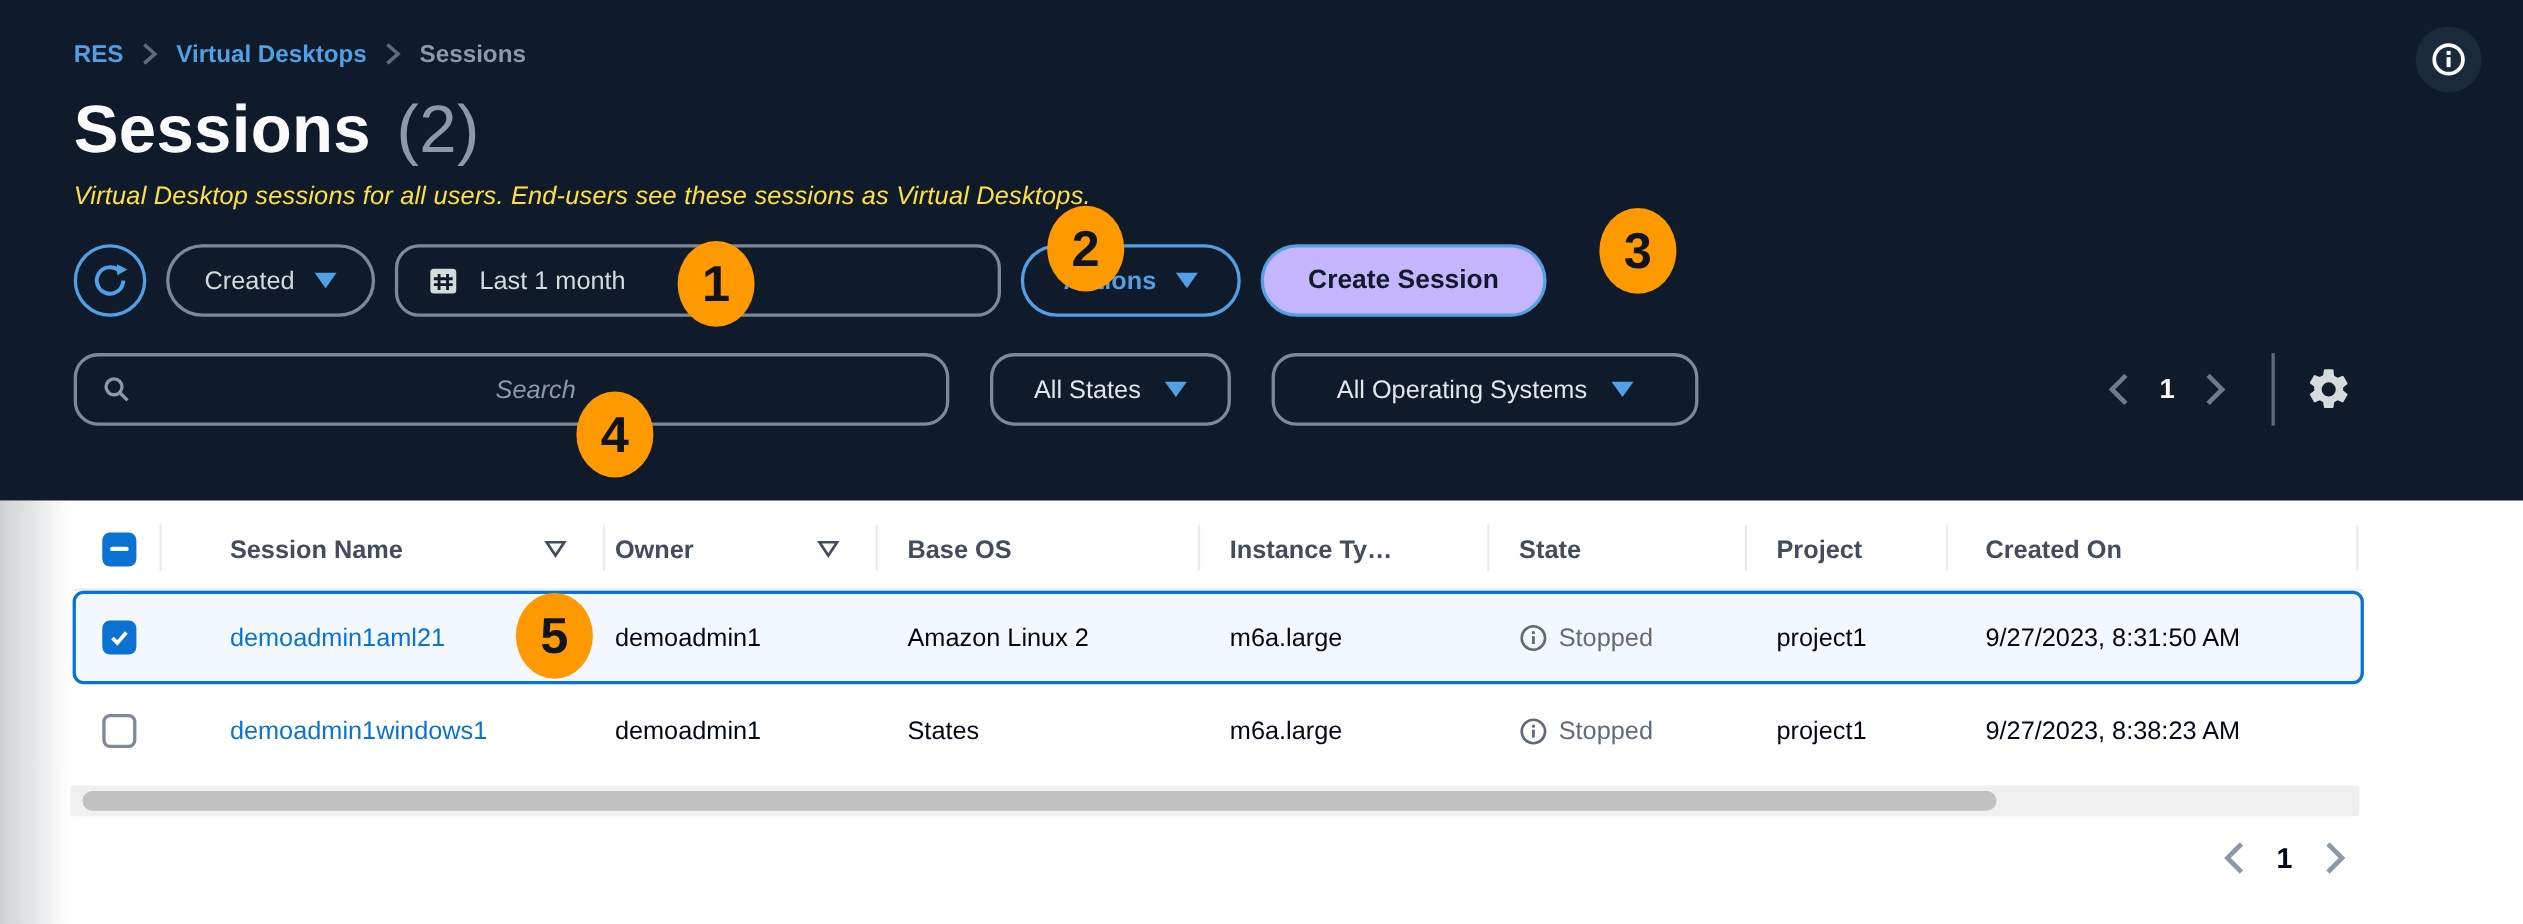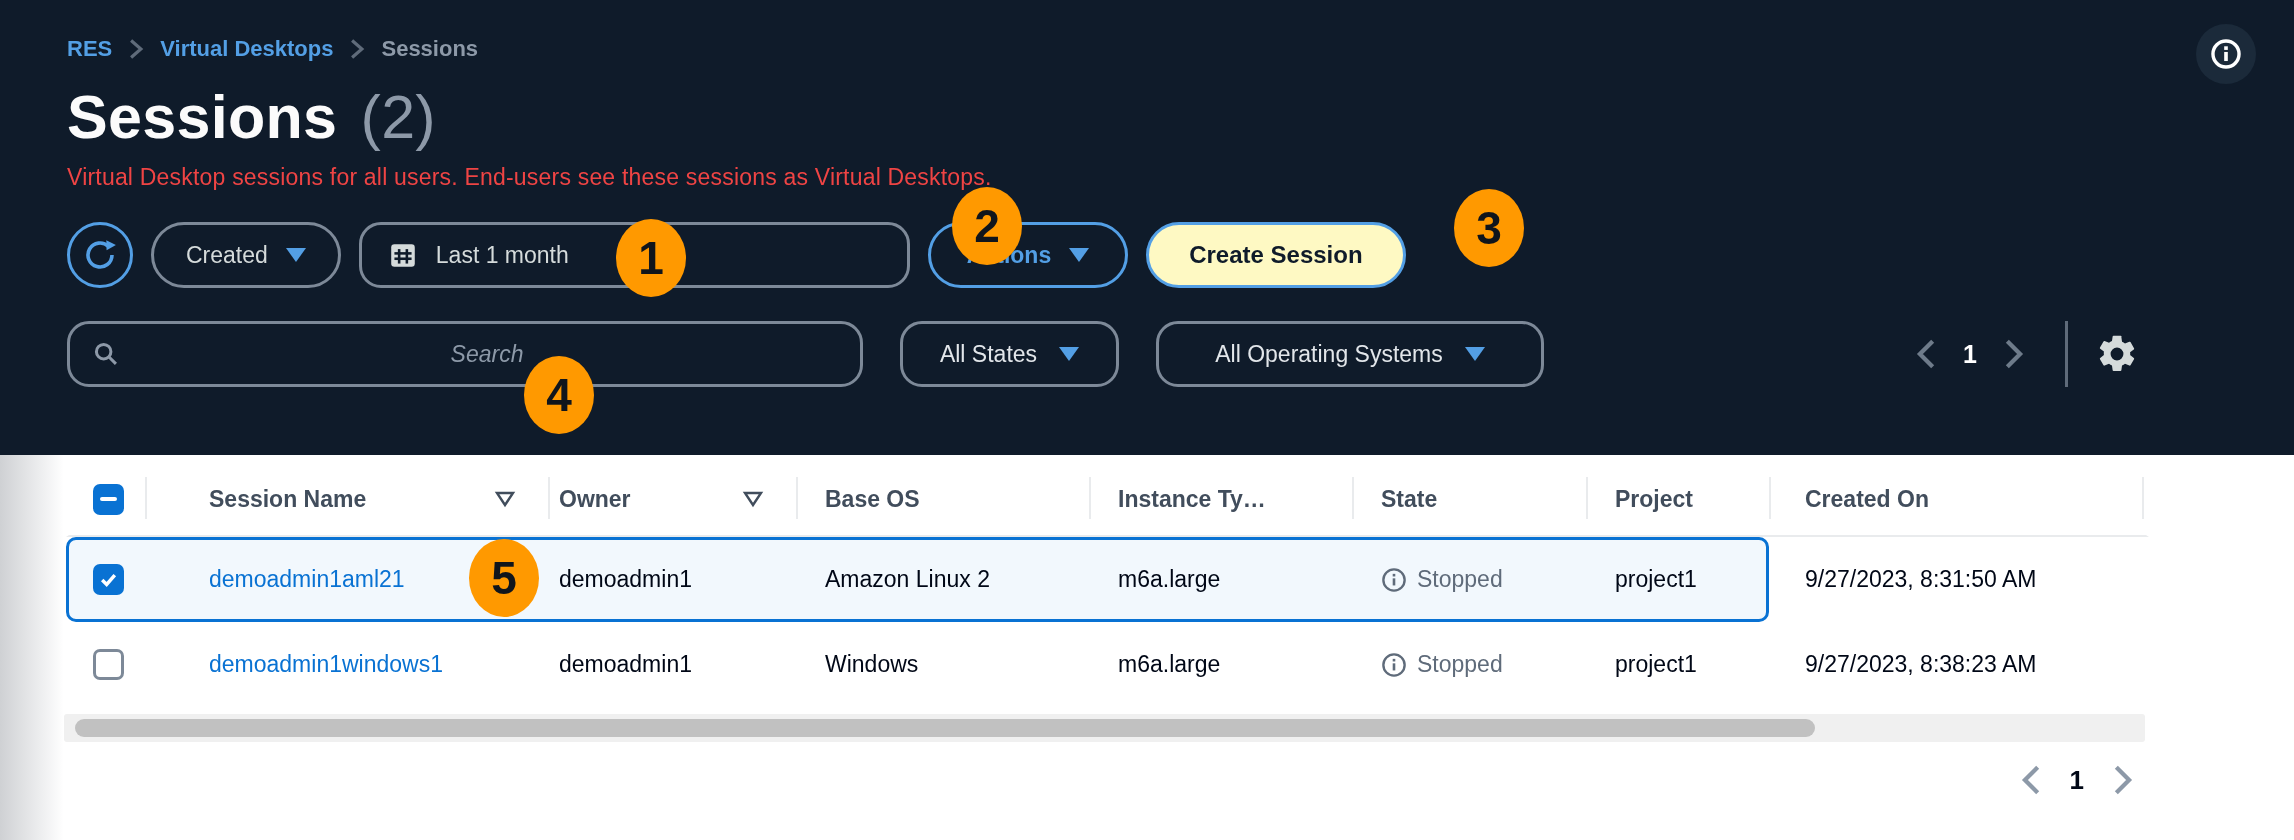--- a/index.html
+++ b/index.html
@@ -20,32 +20,32 @@
   .crumb-current{color:#8d99a8;font-weight:700;}
 
   .info-fab{
     position:absolute;top:24px;left:2196px;width:60px;height:60px;border-radius:50%;
     background:#1b2a3a;display:flex;align-items:center;justify-content:center;
   }
 
   h1{margin:26px 0 0;font-size:61px;line-height:54px;font-weight:800;color:#fbfbfb;letter-spacing:.3px;}
   h1 .count{color:#8d99a8;font-weight:400;margin-left:6px;}
 
-  .desc{margin:20px 0 0;font-size:23px;color:#ef4444;letter-spacing:.2px;}
+  .desc{margin:20px 0 0;font-size:23px;color:#fde047;letter-spacing:.2px;font-style:italic;}
 
   .toolbar{margin-top:31px;display:flex;align-items:center;gap:18px;height:66px;}
   .ctl{
     box-sizing:border-box;height:66px;display:inline-flex;align-items:center;
     border:3px solid #7d8998;color:#d5dbdb;font-size:23px;background:transparent;
   }
   .btn-refresh{width:66px;justify-content:center;border-radius:50%;border-color:#539fe5;}
   .btn-created{border-radius:33px;padding:0 32px;gap:18px;justify-content:space-between;}
   .date-field{border-radius:22px;padding:0 26px;gap:18px;width:551px;justify-content:flex-start;}
   .btn-actions{border-radius:33px;border-color:#539fe5;color:#539fe5;font-weight:700;padding:0 36px;gap:18px;justify-content:center;}
-  .btn-create{border-radius:33px;background:#fef9c3;border:3px solid #539fe5;color:#0f1b2a;font-weight:700;padding:0 40px;font-size:24px;justify-content:center;}
+  .btn-create{border-radius:33px;background:#c4b5fd;border:3px solid #539fe5;color:#0f1b2a;font-weight:700;padding:0 40px;font-size:24px;justify-content:center;}
   .caret{width:0;height:0;border-left:10px solid transparent;border-right:10px solid transparent;border-top:14px solid #539fe5;}
 
   .filterbar{margin-top:33px;display:flex;align-items:center;height:66px;}
   .search{
     box-sizing:border-box;width:796px;height:66px;border:3px solid #7d8998;border-radius:22px;
     display:flex;align-items:center;padding:0 22px;gap:16px;
   }
   .search input{flex:1;background:transparent;border:none;outline:none;color:#f9a8d4;font-size:23px;font-style:italic;font-family:inherit;text-align:center;}
   .search input::placeholder{color:#8d99a8;font-style:italic;}
   .sel{box-sizing:border-box;height:66px;border:3px solid #7d8998;border-radius:22px;display:inline-flex;align-items:center;justify-content:center;gap:22px;color:#e2e6ea;font-size:23px;text-align:center;}
@@ -69,21 +69,21 @@
 
   .thead{
     margin-left:66px;width:2083px;height:82px;border:3px solid transparent;border-bottom:2px solid #e9ebed;
     font-weight:700;color:#414d5c;font-size:23px;
   }
   .th{position:relative;height:82px;display:flex;align-items:center;}
   .th::after{content:"";position:absolute;right:0;top:19px;bottom:21px;width:2px;background:#e9ebed;}
   .sort-caret{margin-left:auto;margin-right:34px;display:flex;}
 
   .trow{
-    margin-left:66px;width:1703px;height:85px;border:3px solid transparent;border-radius:10px;
+    margin-left:66px;width:2083px;height:85px;border:3px solid transparent;border-radius:10px;
     color:#000716;font-size:23px;
   }
   .trow.selected{background:#f2f8fd;border-color:#0972d3;}
   .cell{display:flex;align-items:center;height:100%;}
   .pad-cb{padding-left:24px;}
   .pad-session{padding-left:38px;margin-left:24px;}
   .pad-owner{padding-left:9px;}
   .pad-std{padding-left:27px;}
   .pad-created{padding-left:34px;}
   .link{color:#0972d3;text-decoration:none;}
@@ -321,21 +321,21 @@
     <div class="cell pad-cb">
       <span class="cb cb-unchecked"></span>
     </div>
     <div class="cell pad-session">
       <a href="#" class="link">demoadmin1windows1</a>
     </div>
     <div class="cell pad-owner">
         <span>demoadmin1</span>
       </div>
     <div class="cell pad-std">
-        <span>Windows</span>
+        <span>States</span>
       </div>
     <div class="cell pad-std">
         <span>m6a.large</span>
       </div>
     <div class="cell pad-std">
       <span class="status">
         <span style="display:flex;">
           <svg width="26" height="26" viewBox="0 0 22 22">
             <circle cx="11" cy="11" r="9" fill="none" stroke="#5f6b7a" stroke-width="2"></circle>
             <rect x="9.9" y="9.6" width="2.2" height="6" fill="#5f6b7a"></rect>

